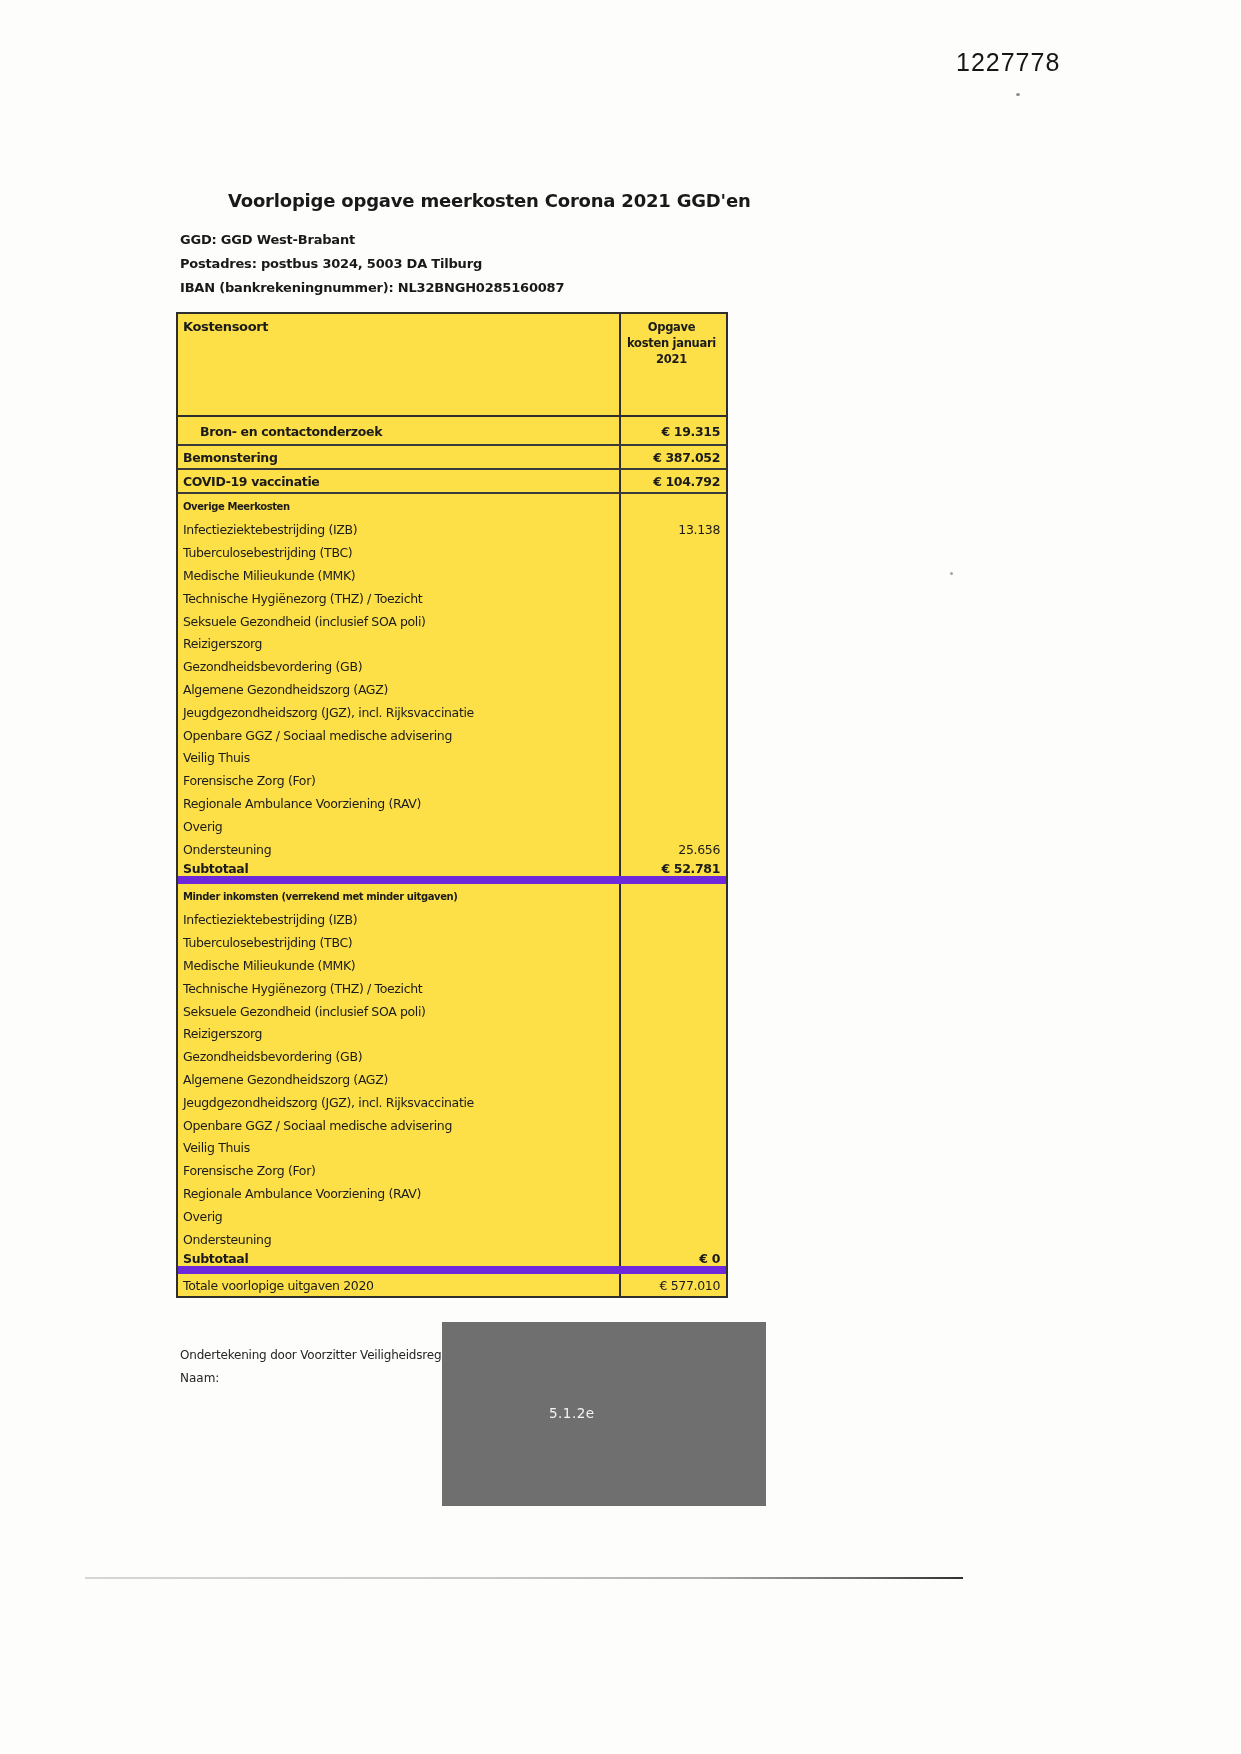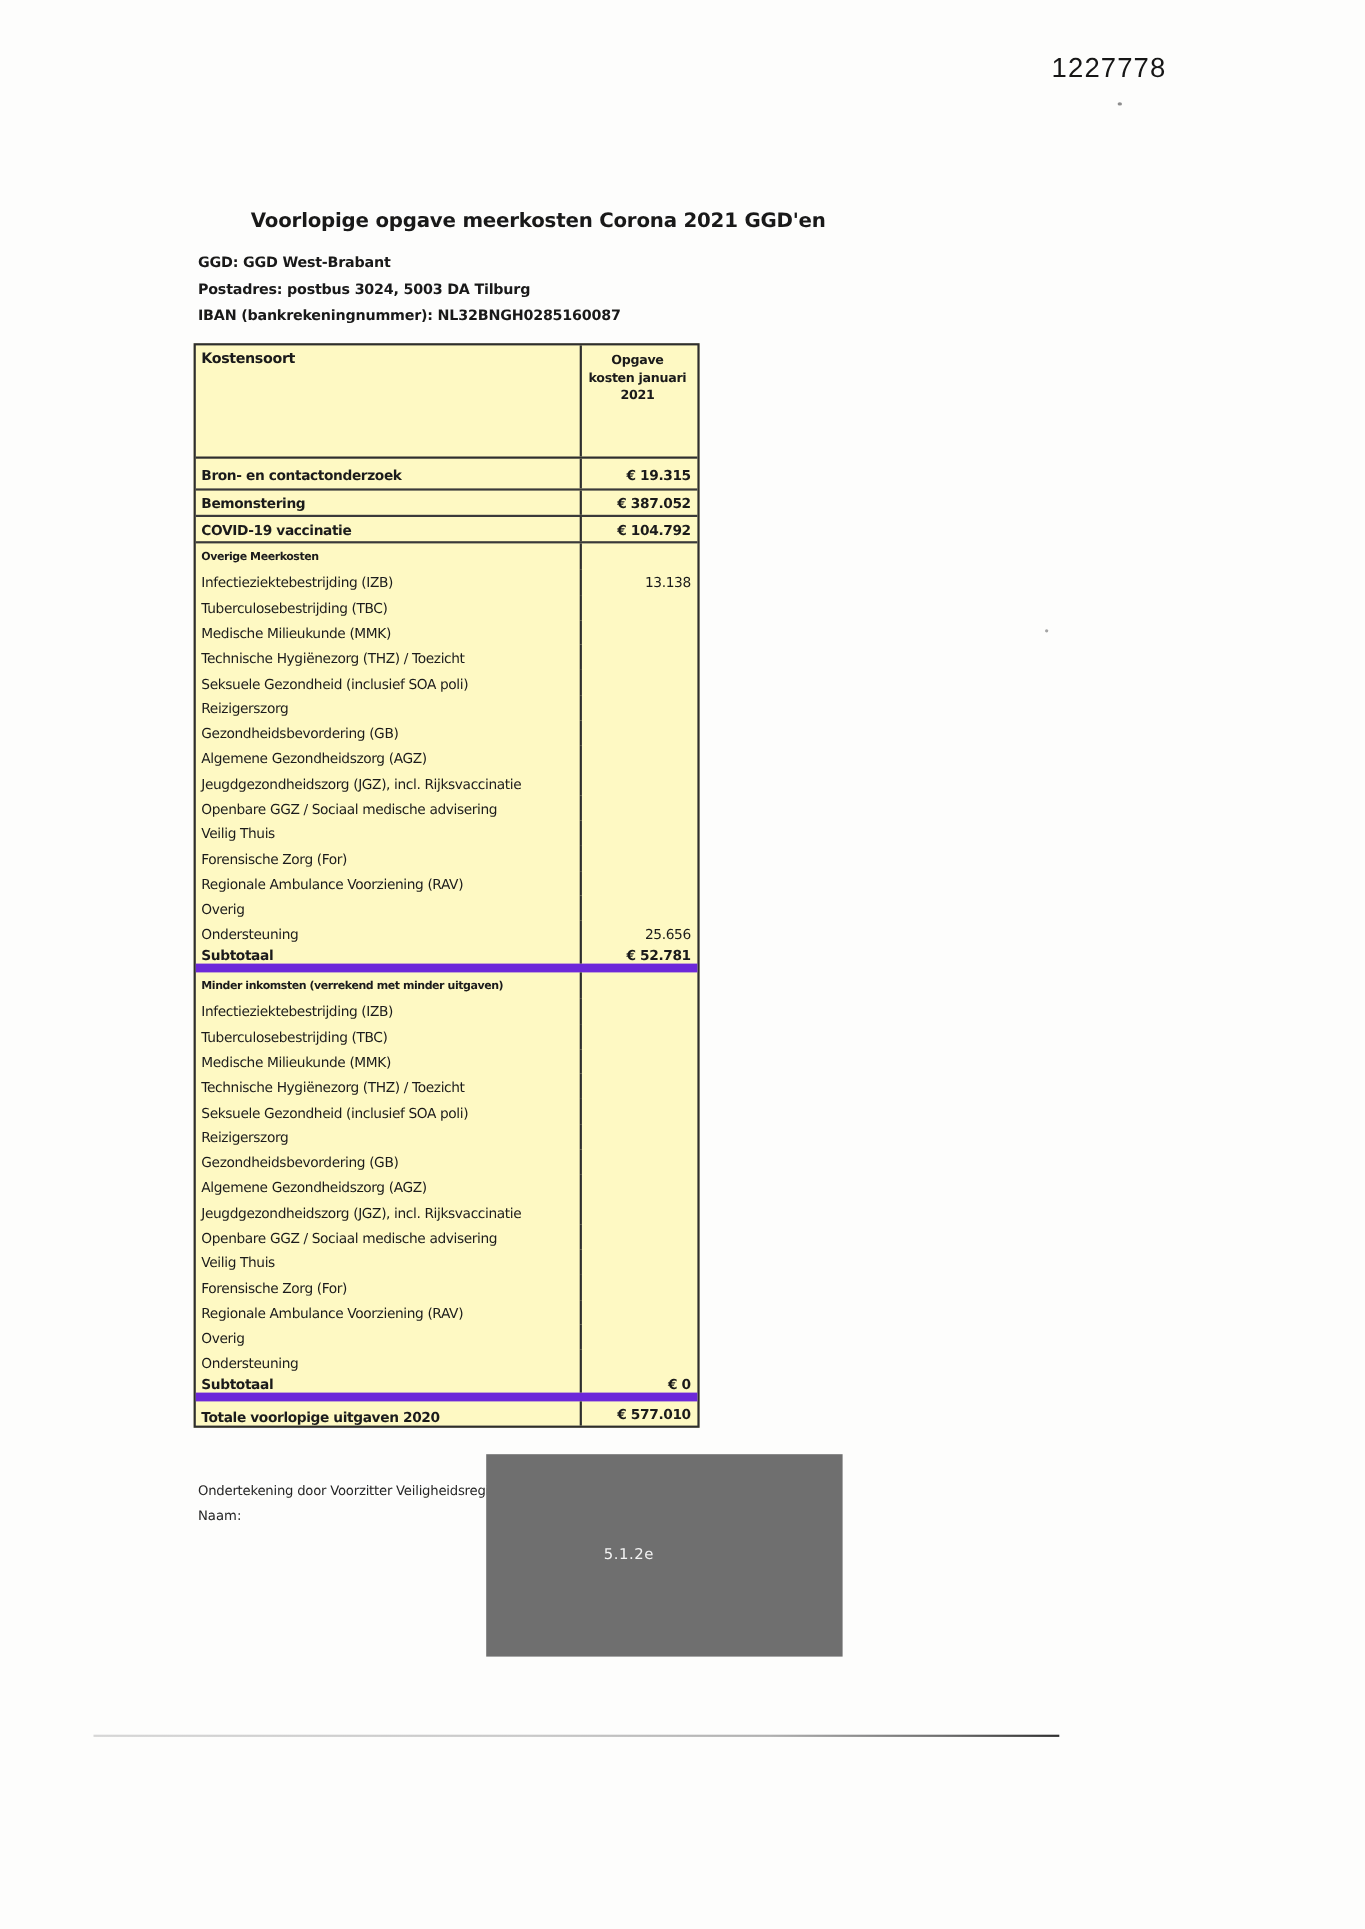--- a/index.html
+++ b/index.html
@@ -20,48 +20,48 @@
   .doc-title{
     position:absolute;left:228px;top:190px;
     font-size:18px;font-weight:bold;letter-spacing:-0.2px;color:#191919;
   }
   .addr{position:absolute;left:180px;font-size:13px;font-weight:bold;letter-spacing:-0.2px;color:#191919;}
   .addr-ggd{top:232px;}
   .addr-post{top:256px;}
   .addr-iban{top:280px;}
 
   .cost-table{
-    position:absolute;left:176px;top:312px;width:460px;
+    position:absolute;left:176px;top:312px;width:552px;
     border:2px solid #2e2e2e;
     box-sizing:border-box;
     font-size:12.5px;letter-spacing:-0.35px;color:#1b1b1b;
-    background:#fef9c3;
+    background:#fde047;
   }
   .row{display:flex;align-items:center;box-sizing:border-box;}
   .cell{box-sizing:border-box;overflow:hidden;}
   .cell.label{flex:1;padding:1px 3px 0 5px;white-space:nowrap;}
   .cell.value{
     width:107px;border-left:2px solid #2e2e2e;
     text-align:right;padding:1px 6px 0 2px;
     align-self:stretch;display:flex;align-items:center;justify-content:flex-end;
   }
   .thead{height:103px;border-bottom:2px solid #2e2e2e;align-items:flex-start;}
   .thead .cell.label{font-weight:bold;padding-top:5px;font-size:13px;}
   .thead .cell.value{
     font-weight:bold;justify-content:center;align-items:flex-start;
     text-align:center;white-space:pre-line;padding-top:5px;
     font-size:11.5px;letter-spacing:-0.3px;line-height:16px;
   }
   .top-row{height:24px;border-bottom:2px solid #3a3a3a;font-weight:bold;}
-  .top-row:first-child{height:29px;}
+  .top-row:first-child{height:29px;padding-left:17px;}
   .section-heading-row{height:24px;font-weight:bold;}
   .section-heading-row .cell.label{font-size:10px;letter-spacing:-0.4px;}
   .item-row{height:22.8px;font-weight:normal;}
   .subtotal-row{height:24px;border-bottom:8px solid #6d28d9;font-weight:bold;}
-  .total-row{height:22px;font-weight:bold;align-items:flex-end;}
+  .total-row{height:22px;font-weight:normal;}
 
   .sig-line1{
     position:absolute;left:180px;top:1348px;z-index:1;
     font-size:12px;color:#252525;letter-spacing:-0.2px;white-space:nowrap;
   }
   .sig-name{
     position:absolute;left:180px;top:1371px;z-index:1;
     font-size:12px;color:#252525;
   }
   .redaction-box{

